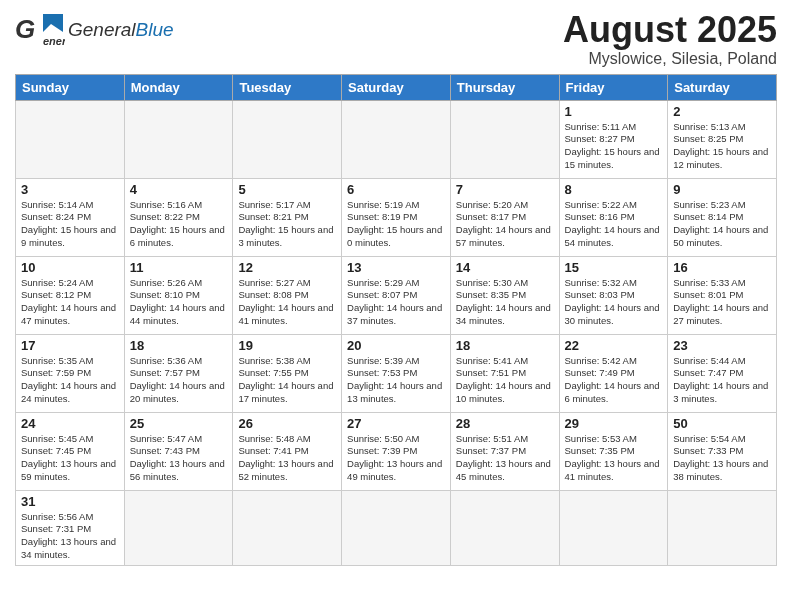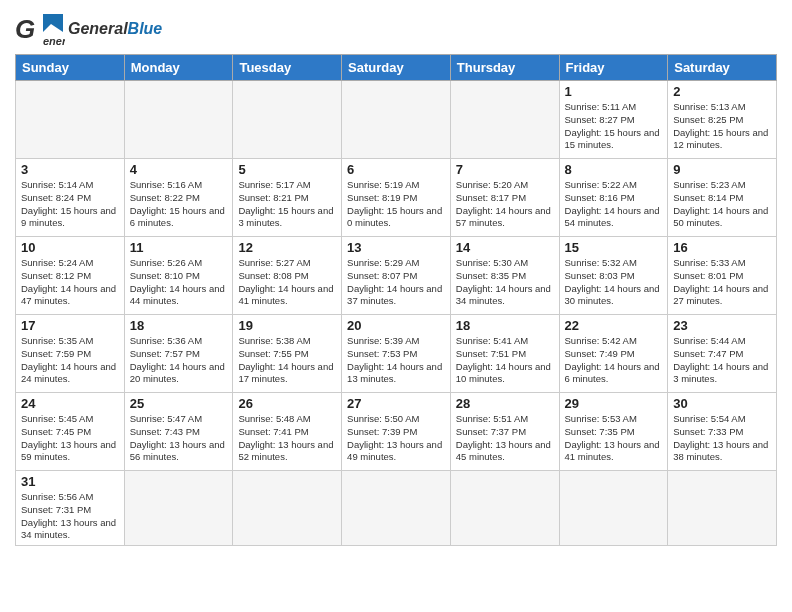--- a/index.html
+++ b/index.html
@@ -93,23 +93,27 @@
           <text x="0" y="28" font-size="26" font-weight="bold" font-style="italic" fill="#333" font-family="Arial">G</text>
 
           <polygon points="28,4 48,4 48,22 36,14 28,22" fill="#1a6faf"></polygon>
 
           <text x="28" y="35" font-size="11" font-weight="bold" font-style="italic" fill="#333" font-family="Arial">eneral</text>
 
           <text x="28" y="35" font-size="11" font-weight="bold" font-style="italic" fill="#1a6faf" font-family="Arial">
           </text>
         </svg>
         <div style="display:flex;flex-direction:column;line-height:1;">
-          <span style="font-size:16px;font-weight:bold;font-style:italic;color:#333;">General<span style="color:#1a6faf;">Blue</span></span>
+          <span style="font-size:19px;font-weight:normal;font-style:italic;color:#333;">General<span style="color:#1a6faf;">Blue</span></span>
         </div>
       </div>
+    </div>
+    <div class="title-area">
+      <div class="month-title">August 2025</div>
+      <div class="location-title">Myslowice, Silesia, Poland</div>
     </div>
   </div>
 
   <table class="calendar">
     <thead>
       <tr>
         <th>Sunday</th>
         <th>Monday</th>
         <th>Tuesday</th>
         <th>Saturday</th>
@@ -330,21 +334,21 @@
 and 45 minutes.</div>
           </td>
           <td>
             <div class="day-number">29</div>
             <div class="day-info">Sunrise: 5:53 AM
 Sunset: 7:35 PM
 Daylight: 13 hours
 and 41 minutes.</div>
           </td>
           <td>
-            <div class="day-number">30</div>
+            <div class="day-number">50</div>
             <div class="day-info">Sunrise: 5:54 AM
 Sunset: 7:33 PM
 Daylight: 13 hours
 and 38 minutes.</div>
           </td>
         </tr>
         <tr>
           <td style="height: 65px;">
             <div class="day-number">31</div>
             <div class="day-info">Sunrise: 5:56 AM

